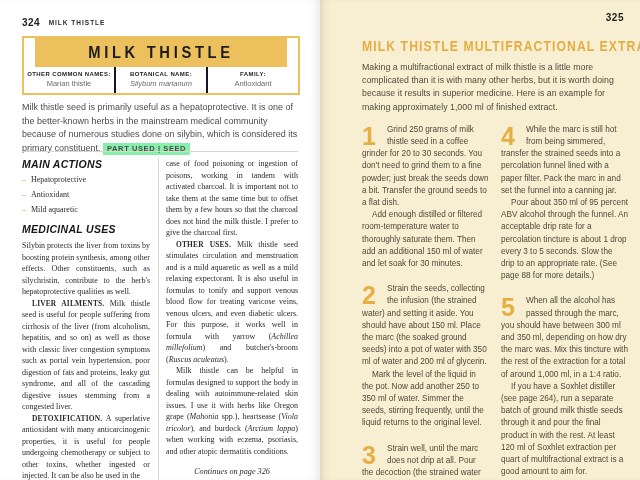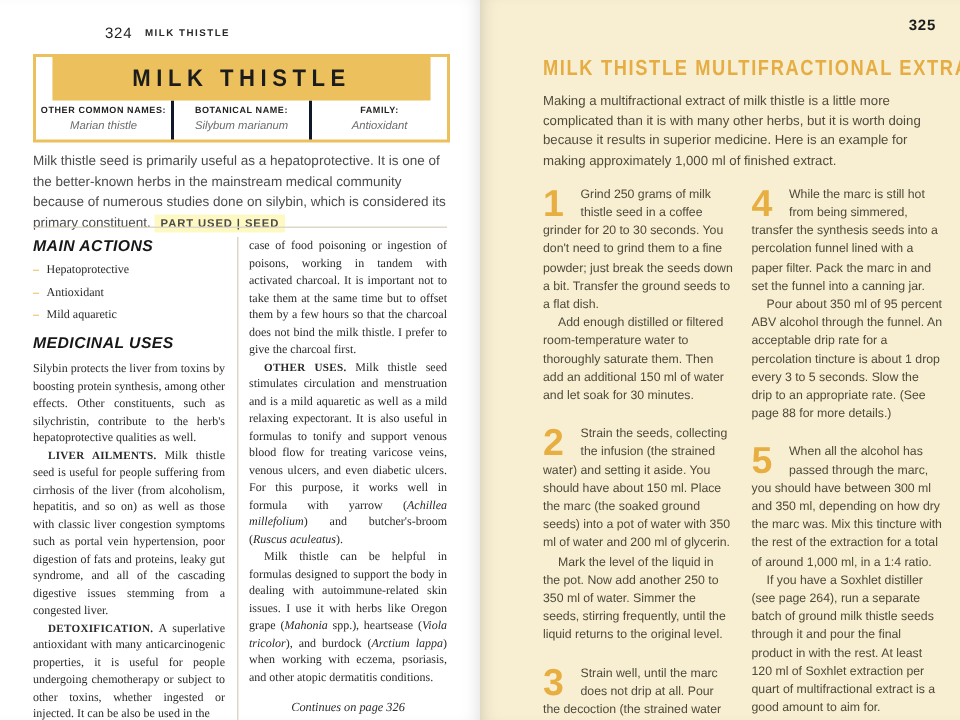--- a/index.html
+++ b/index.html
@@ -4,36 +4,36 @@
 <style>
   html,body{margin:0;padding:0;}
   body{width:640px;height:480px;overflow:hidden;background:#fff;}
   .spread{position:relative;width:640px;height:480px;font-family:"Liberation Sans",sans-serif;}
   .page{position:absolute;top:0;height:480px;width:320px;box-sizing:border-box;}
   .page.left{left:0;background:#ffffff;box-shadow:inset -8px 0 12px -8px rgba(0,0,0,0.15);}
   .page.right{left:320px;background:#f8efd3;box-shadow:inset 8px 0 12px -8px rgba(0,0,0,0.18);}
 
   
   .pghead{position:absolute;top:12px;left:22px;white-space:nowrap;}
-  .folio{font-weight:normal;font-size:10px;color:#1d1d1d;letter-spacing:0.5px;margin-left:48px;}
+  .folio{font-weight:bold;font-size:10px;color:#1d1d1d;letter-spacing:0.5px;}
   .runhead{font-weight:bold;font-size:6.5px;color:#2a2a2a;letter-spacing:1px;margin-left:4px;vertical-align:1px;}
 
   .infobox{position:absolute;top:36px;left:22px;width:274px;border:2px solid #ecc05c;background:#fff;}
   .infobox-title{background:#ecc05c;color:#1c1c1c;text-align:center;font-weight:bold;
     font-size:16px;letter-spacing:4px;padding:6px 0 5px;transform:scaleX(0.92);transform-origin:center;}
   .infobox-row{display:flex;}
   .infobox-cell{flex:1;text-align:center;padding:4px 2px 5px;border-left:2px solid #0f172a;}
   .infobox-cell:first-child{border-left:none;}
   .infobox-lbl{font-weight:bold;font-size:6px;letter-spacing:0.4px;color:#222;}
-  .infobox-val{font-size:7.5px;color:#6b6b6b;margin-top:2px;font-style:italic;}
+  .infobox-val{font-size:7.5px;color:#6b6b6b;margin-top:2px;}
   .infobox-val.it{font-style:italic;}
 
   .intro{position:absolute;top:101px;left:22px;width:276px;margin:0;
     font-size:9px;line-height:13.5px;color:#4c4c4c;}
-  .badge{background:#fef9c3;color:#4a4a4a;font-weight:bold;font-size:7.5px;
+  .badge{background:#86efac;color:#4a4a4a;font-weight:bold;font-size:7.5px;
     letter-spacing:0.6px;padding:1px 4px 2px;white-space:nowrap;}
 
   .rule{position:absolute;top:151px;left:22px;width:276px;height:1px;background:#ddd8c6;}
   .cols{position:absolute;top:158px;left:22px;width:276px;display:flex;}
   .colA{width:128px;}
   .vrule{width:1px;background:#ddd8c6;margin:0 7px 0 8px;}
   .colB{flex:1;}
 
   .colA h3,.colhead{font-family:"Liberation Sans",sans-serif;font-weight:bold;
     font-size:10.5px;letter-spacing:0.3px;color:#171717;margin:0 0 5px;font-style:italic;}
@@ -150,21 +150,21 @@
             <p class="sp ind2">Mark the level of the liquid in the pot. Now add another 250 to 350 ml of water. Simmer the seeds, stirring frequently, until the liquid returns to the original level.</p>
           </div>
           <div class="step">
             <span class="stepnum">3</span>
             <p class="sp">Strain well, until the marc does not drip at all. Pour the decoction (the strained water and glycerin) into the infusion. Your total fluid should measure about 700 ml.</p>
           </div>
         </div>
         <div class="stepcol">
           <div class="step">
             <span class="stepnum">4</span>
-            <p class="sp">While the marc is still hot from being simmered, transfer the synthesis seeds into a percolation funnel lined with a paper filter. Pack the marc in and set the funnel into a canning jar.</p>
+            <p class="sp">While the marc is still hot from being simmered, transfer the strained seeds into a percolation funnel lined with a paper filter. Pack the marc in and set the funnel into a canning jar.</p>
             <p class="sp ind2">Pour about 350 ml of 95 percent ABV alcohol through the funnel. An acceptable drip rate for a percolation tincture is about 1 drop every 3 to 5 seconds. Slow the drip to an appropriate rate. (See page 88 for more details.)</p>
           </div>
           <div class="step">
             <span class="stepnum">5</span>
             <p class="sp">When all the alcohol has passed through the marc, you should have between 300 ml and 350 ml, depending on how dry the marc was. Mix this tincture with the rest of the extraction for a total of around 1,000 ml, in a 1:4 ratio.</p>
             <p class="sp ind2">If you have a Soxhlet distiller (see page 264), run a separate batch of ground milk thistle seeds through it and pour the final product in with the rest. At least 120 ml of Soxhlet extraction per quart of multifractional extract is a good amount to aim for.</p>
           </div>
         </div>
       </div>
     </div>

